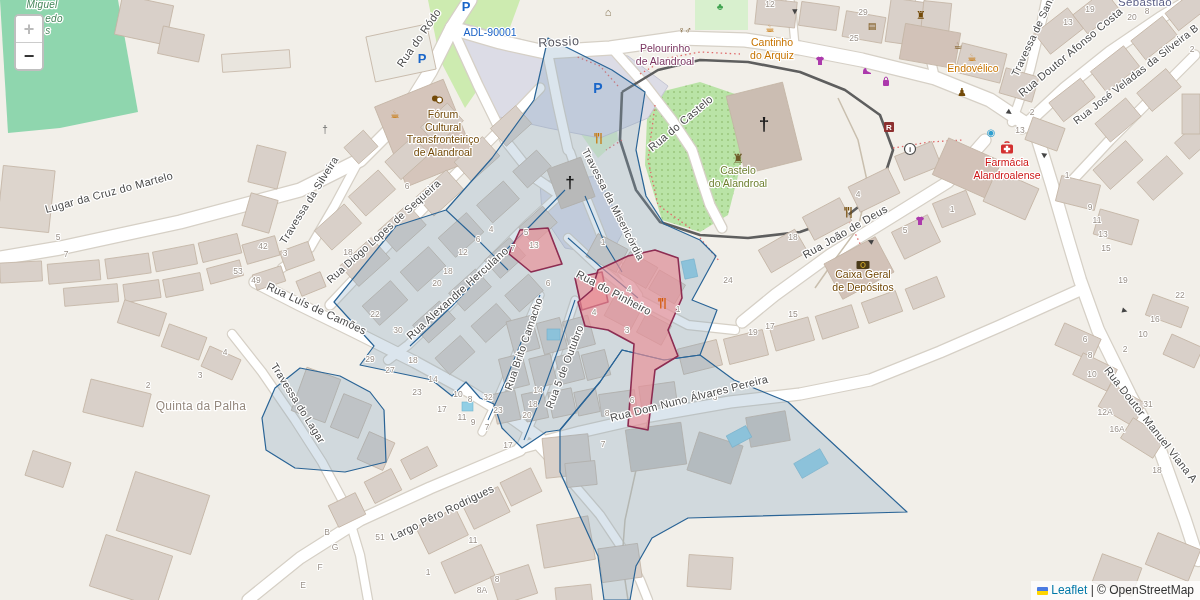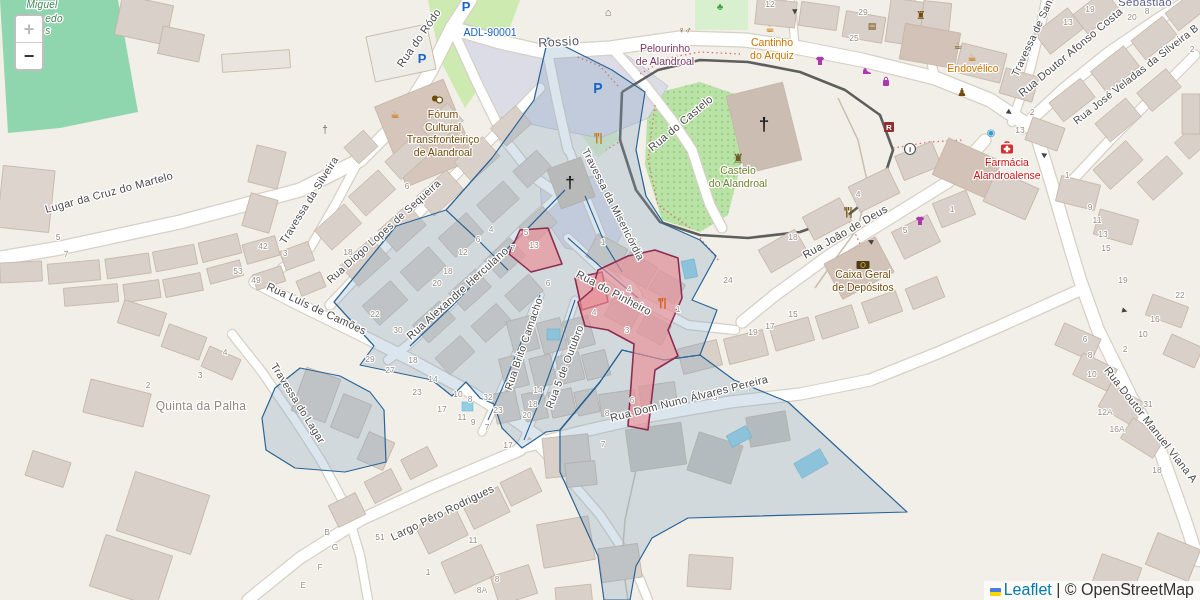--- a/index.html
+++ b/index.html
@@ -8,21 +8,21 @@
   #map-svg{position:absolute;left:0;top:0;}
   
   .zoom-ctl{position:absolute;left:14px;top:14px;border:2px solid rgba(0,0,0,0.25);
             border-radius:5px;overflow:hidden;background:#fff;width:26px;z-index:20;}
   .zoom-btn{width:26px;height:26px;line-height:26px;text-align:center;font-size:18px;
             font-weight:bold;background:#fff;cursor:pointer;user-select:none;}
   .zoom-btn.in{color:#bbb;border-bottom:1px solid #ccc;}
   .zoom-btn.out{color:#333;}
   
   .attrib{position:absolute;right:0;bottom:0;background:rgba(255,255,255,0.75);
-          padding:1px 6px 2px 6px;font-size:16px;color:#333;z-index:20;line-height:16px;}
+          padding:1px 6px 2px 6px;font-size:12px;color:#333;z-index:20;line-height:16px;}
   .attrib a{text-decoration:none;}
   .attrib .lf{color:#0078A8;}
   .attrib .osm{color:#333;}
   .flag{display:inline-block;width:11px;height:8px;margin-right:3px;vertical-align:-1px;
         background:linear-gradient(to bottom,#4C7BE1 50%,#FFD500 50%);border-radius:1px;}
   svg text{font-family:"Liberation Sans","DejaVu Sans",sans-serif;}
 </style>
 </head>
 <body>
 

